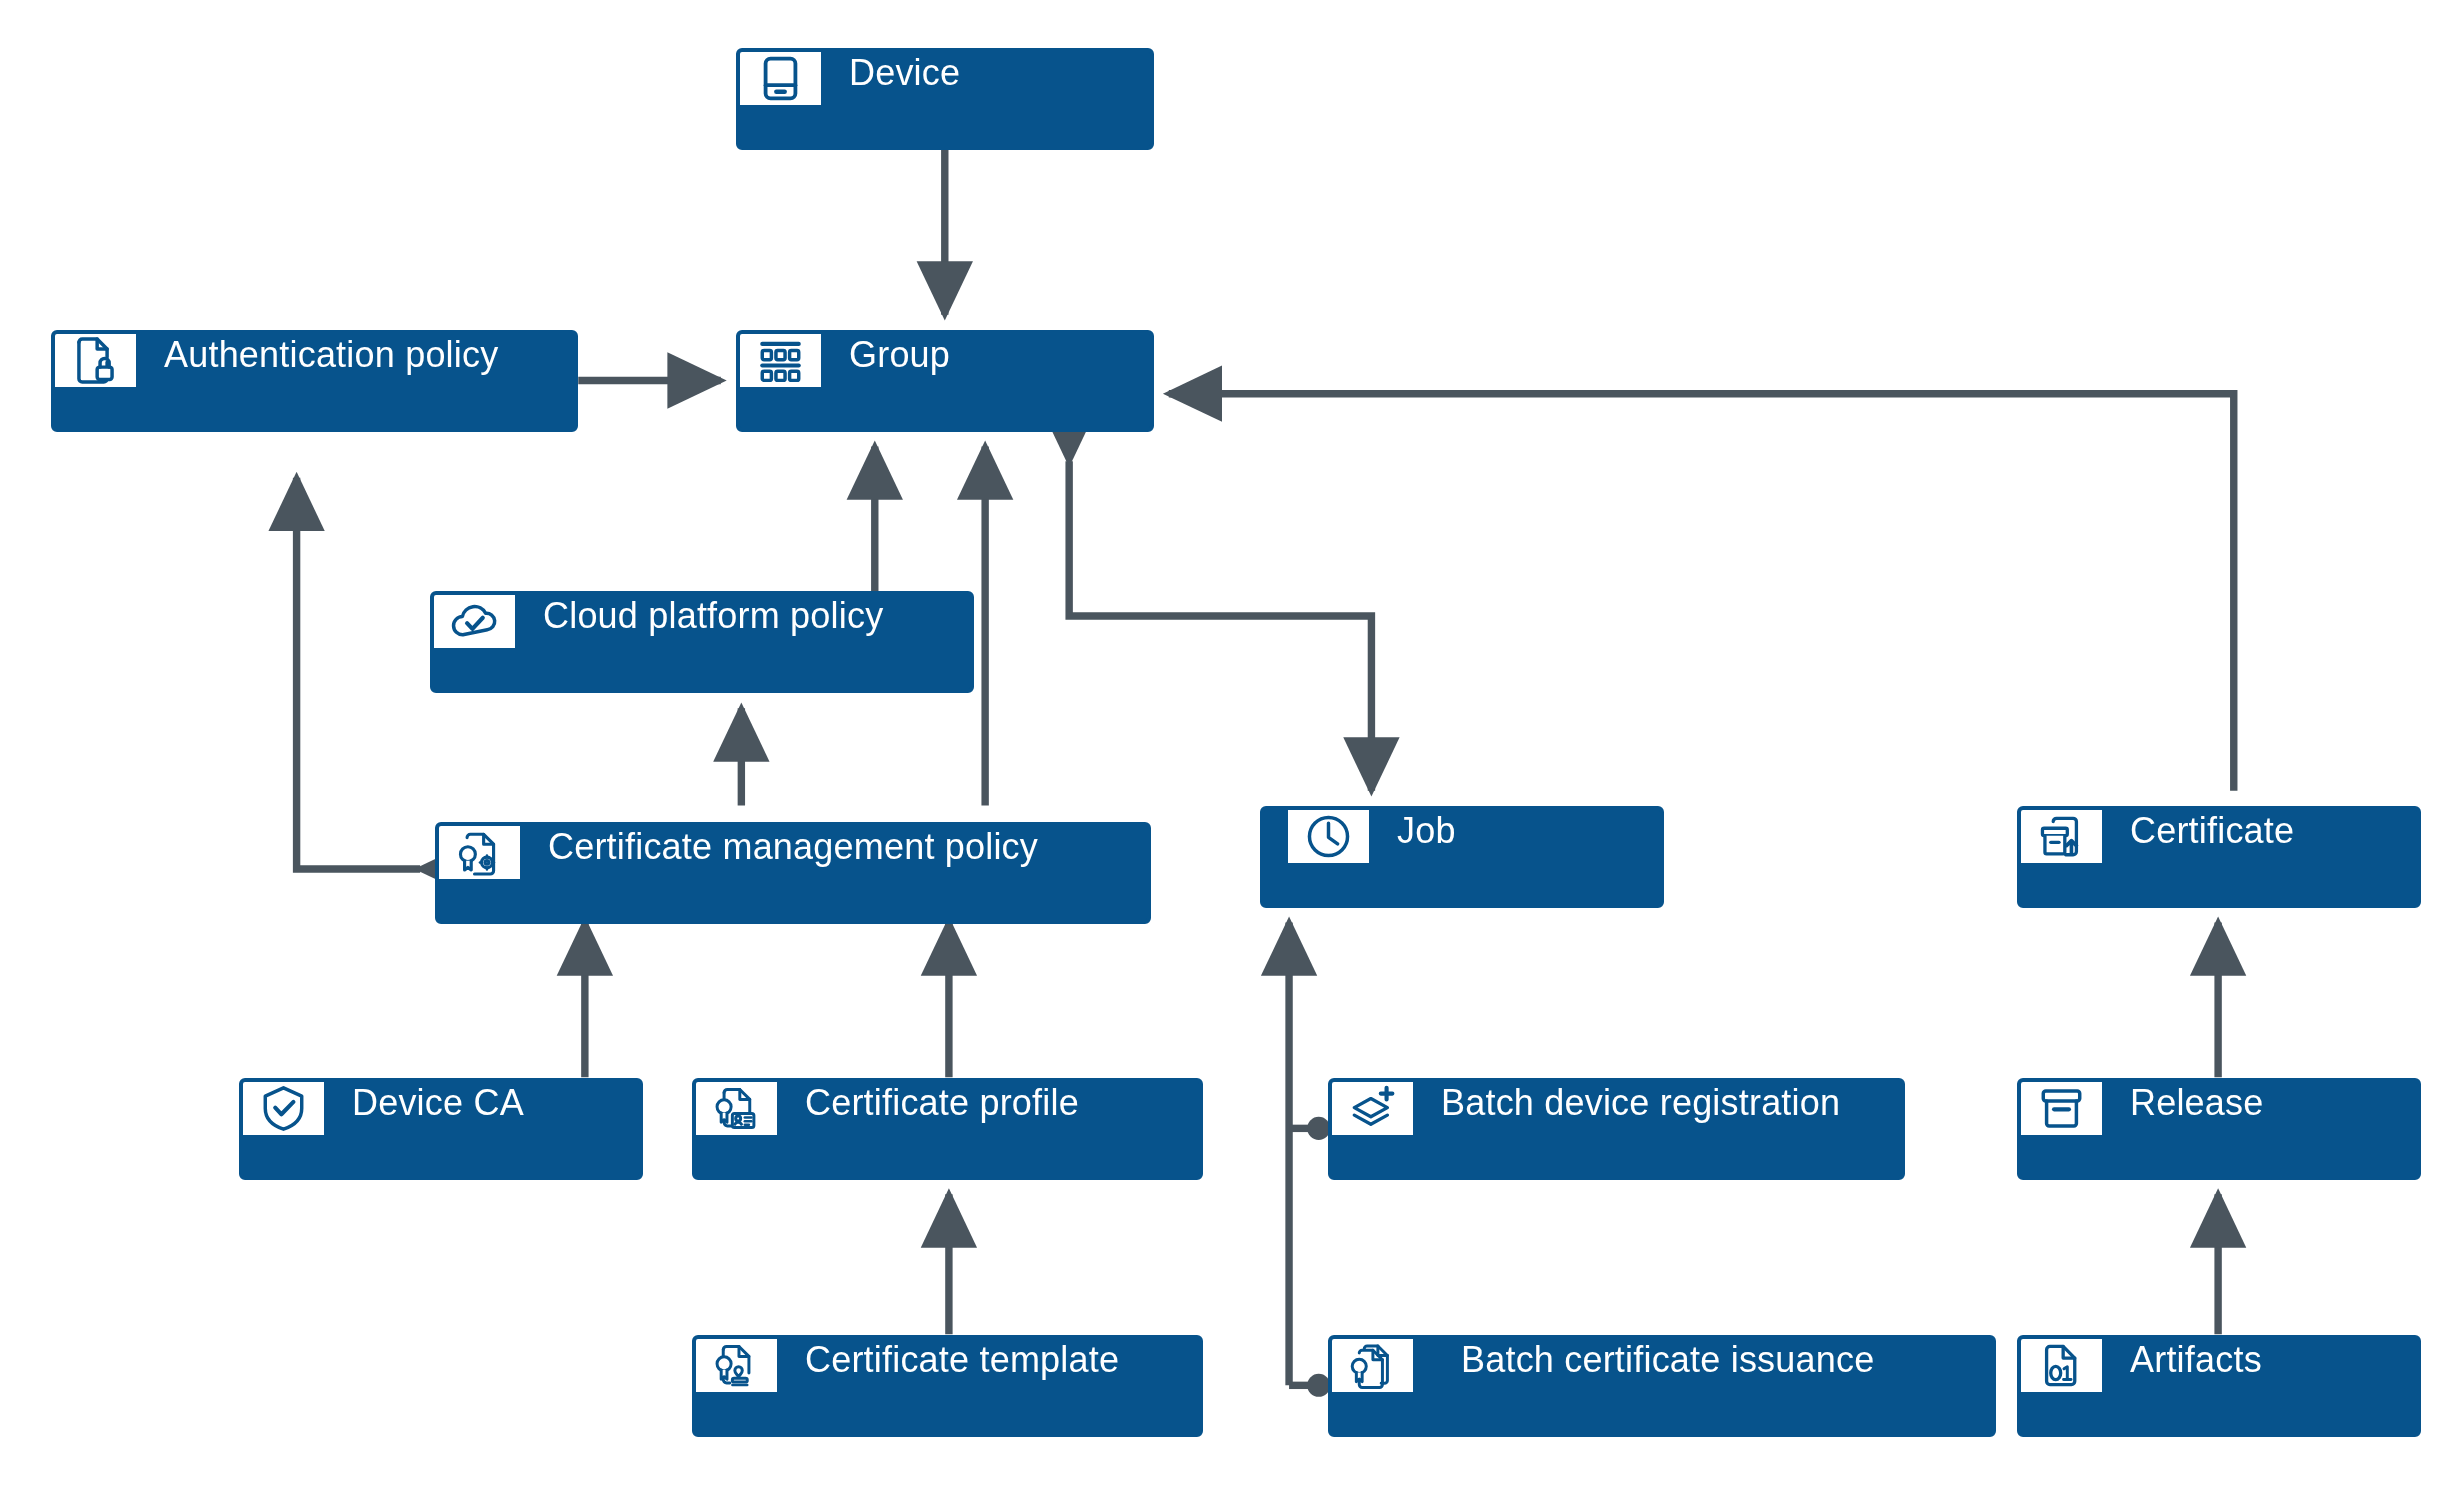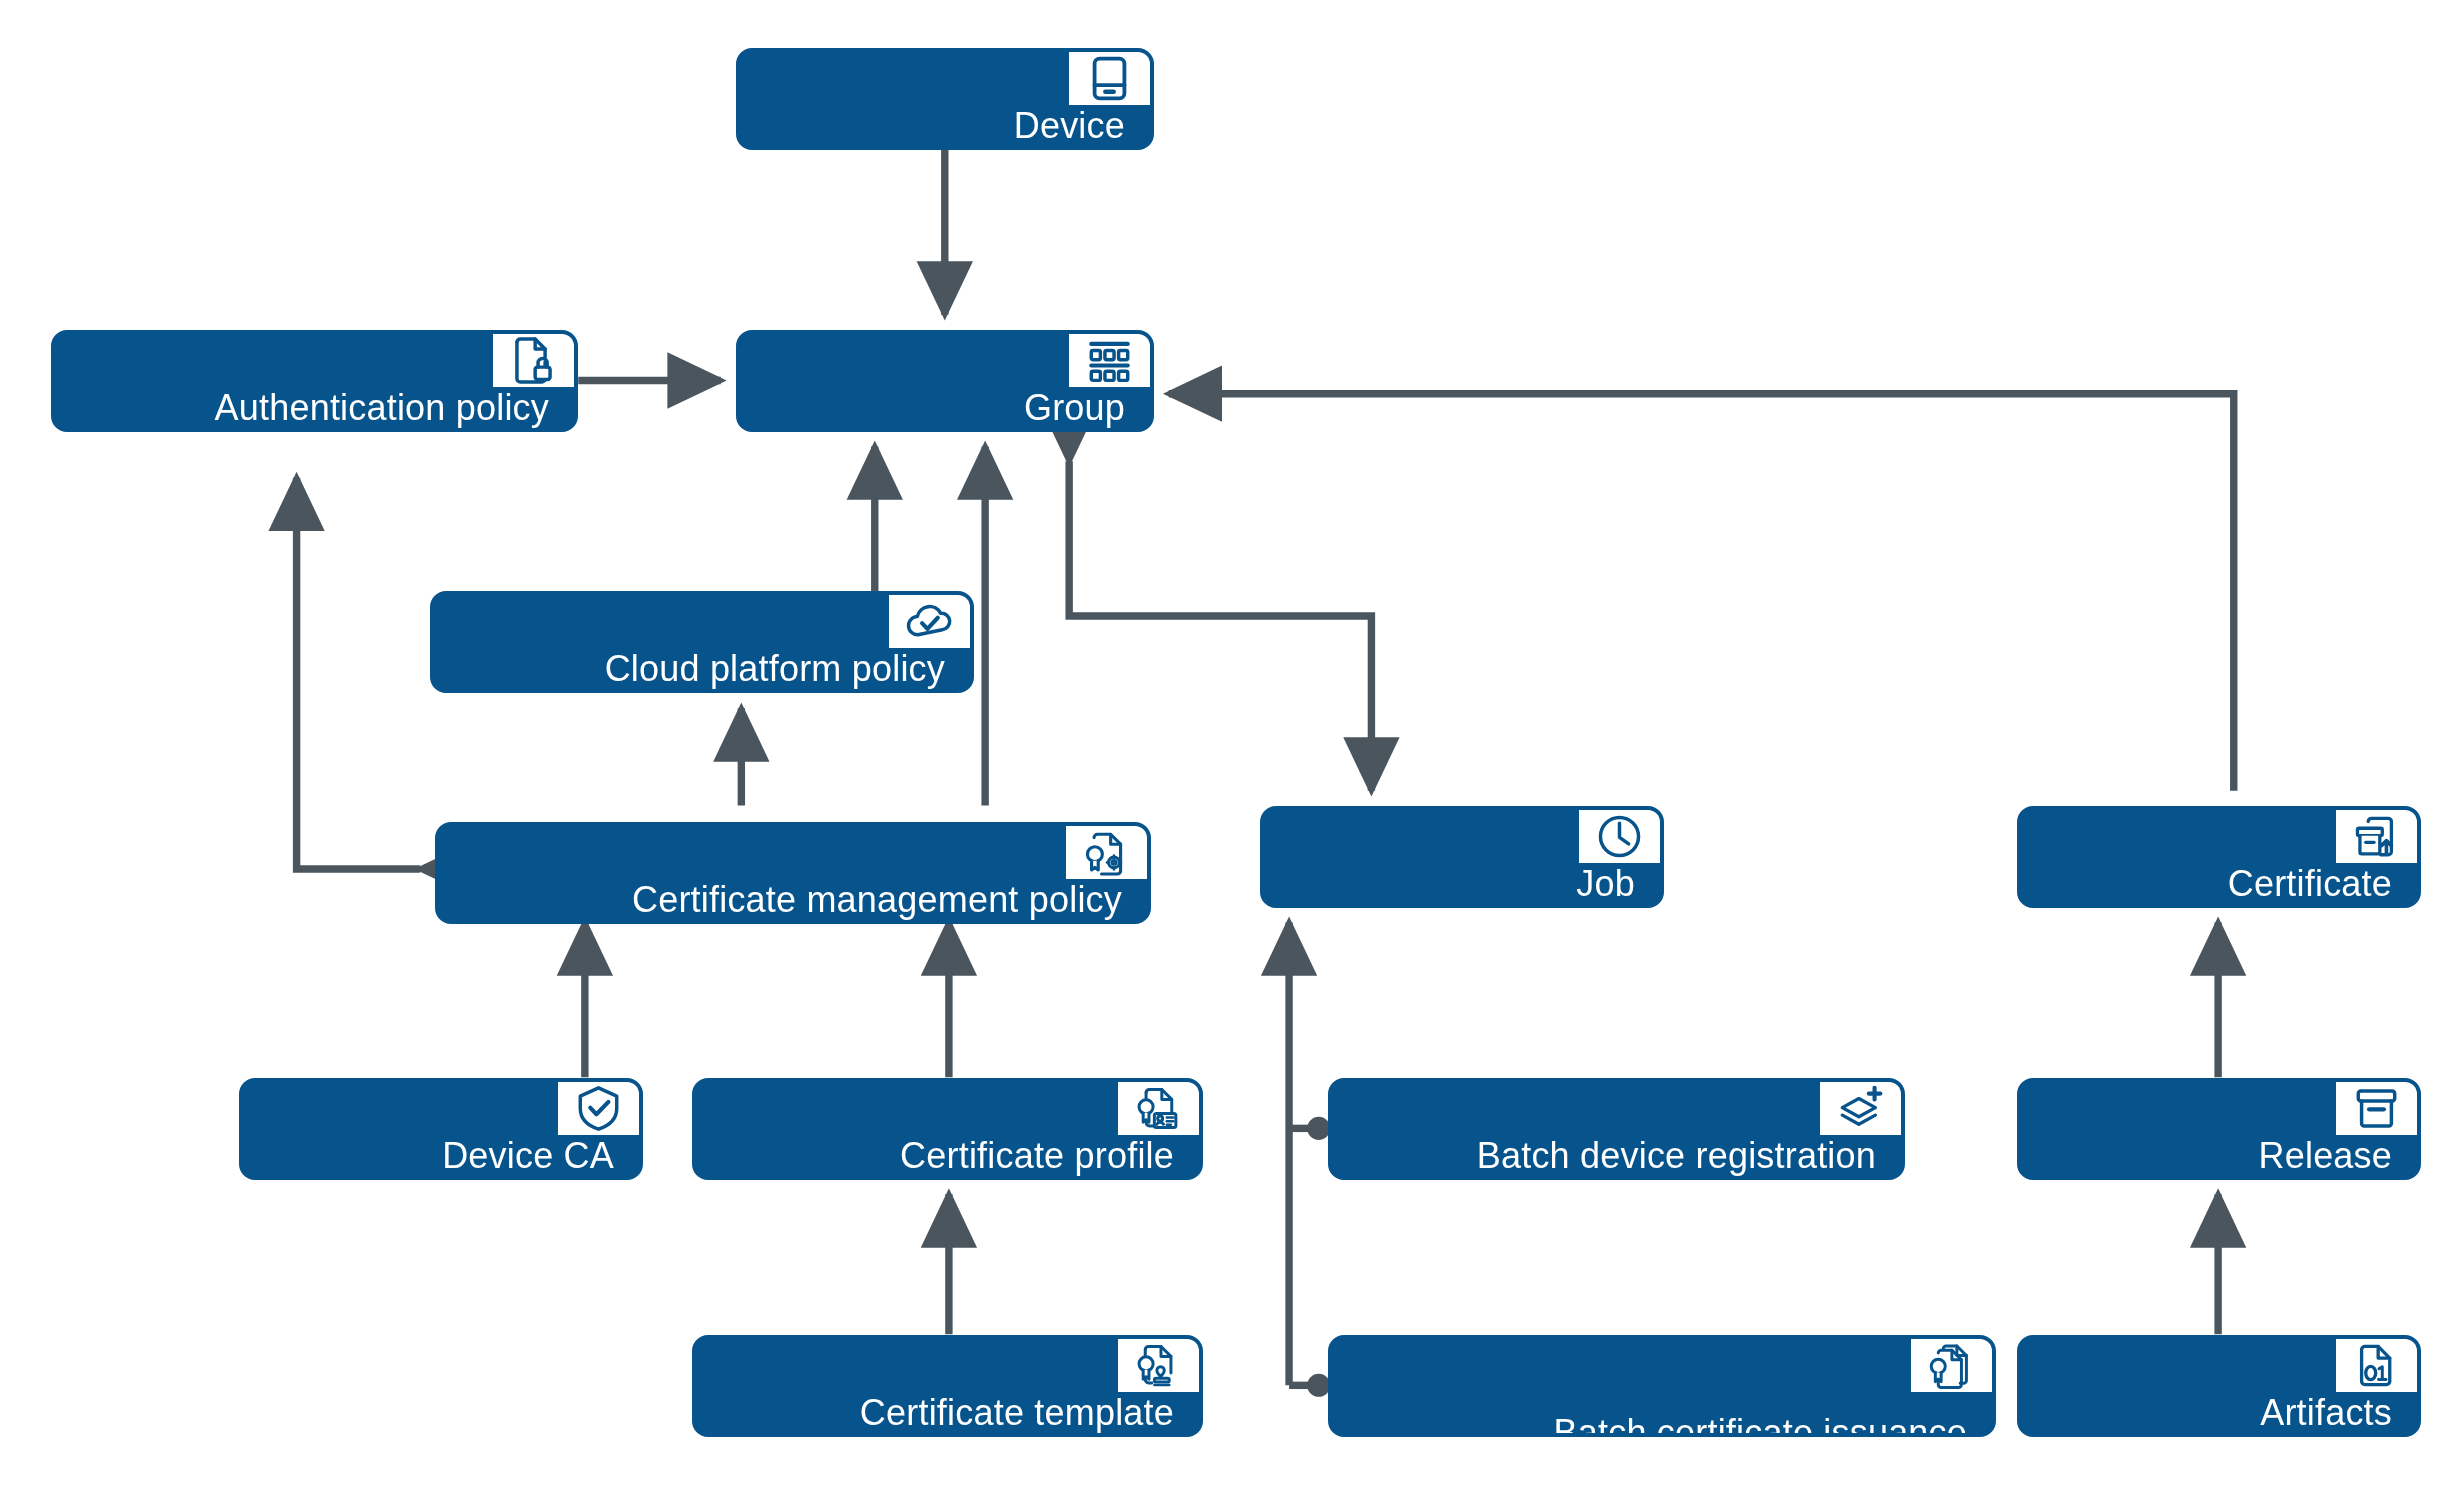--- a/index.html
+++ b/index.html
@@ -1,21 +1,21 @@
 <!DOCTYPE html>
 <html style="font-size:13px"><head>
 <meta charset="utf-8">
 <title>Entity relationship diagram</title>
 <style>
   html,body{margin:0;padding:0;background:#ffffff;}
   body{font-family:"Liberation Sans","DejaVu Sans",sans-serif;}
   #stage{position:relative;width:2462px;height:1499px;background:#ffffff;overflow:hidden;}
   #edges{position:absolute;left:0;top:0;width:2462px;height:1499px;}
-  .node{position:absolute;display:flex;align-items:flex-end;background:#07538c;
-        border:4.1px solid #07538c;border-radius:16px;box-sizing:border-box;overflow:hidden;flex-direction:column;}
+  .node{position:absolute;display:flex;align-items:flex-start;background:#07538c;
+        border:4.1px solid #07538c;border-radius:6px;box-sizing:border-box;overflow:hidden;}
   .node .iconpanel{flex:0 0 auto;width:81px;background:#ffffff;display:flex;
         align-items:center;justify-content:center;}
   .node .iconpanel svg{display:block;width:53px;height:53px;}
   .node .label{flex:1 1 auto;display:flex;align-items:center;color:#ffffff;
         font-size:36px;font-weight:400;letter-spacing:0.2px;padding:0 25px 0 28px;
         white-space:nowrap;}
 </style>
 </head>
 <body>
 
@@ -128,21 +128,21 @@
           <line x1="41" y1="35.5" x2="41" y2="38"></line>
             <line x1="41" y1="50" x2="41" y2="52.5"></line>
           <line x1="32.5" y1="44" x2="35" y2="44"></line>
             <line x1="47" y1="44" x2="49.5" y2="44"></line>
         </g>
       </svg>
     </div>
     <div class="label">Certificate management policy</div>
   </div>
 
-  <div class="node" style="left:1260px;top:806px;width:404px;height:102px;">
+  <div class="node" style="left:1260px;top:806px;width:404px;height:102px;padding-left:24px;">
     <div class="iconpanel">
       <svg viewBox="0 0 64 64" fill="none" stroke="#07538c" stroke-width="4.2" stroke-linecap="round" stroke-linejoin="round">
         <circle cx="32" cy="32" r="23"></circle>
         <path d="M32 16 v17 l11 8"></path>
       </svg>
     </div>
     <div class="label">Job</div>
   </div>
 
   <div class="node" style="left:2017px;top:806px;width:404px;height:102px;">

